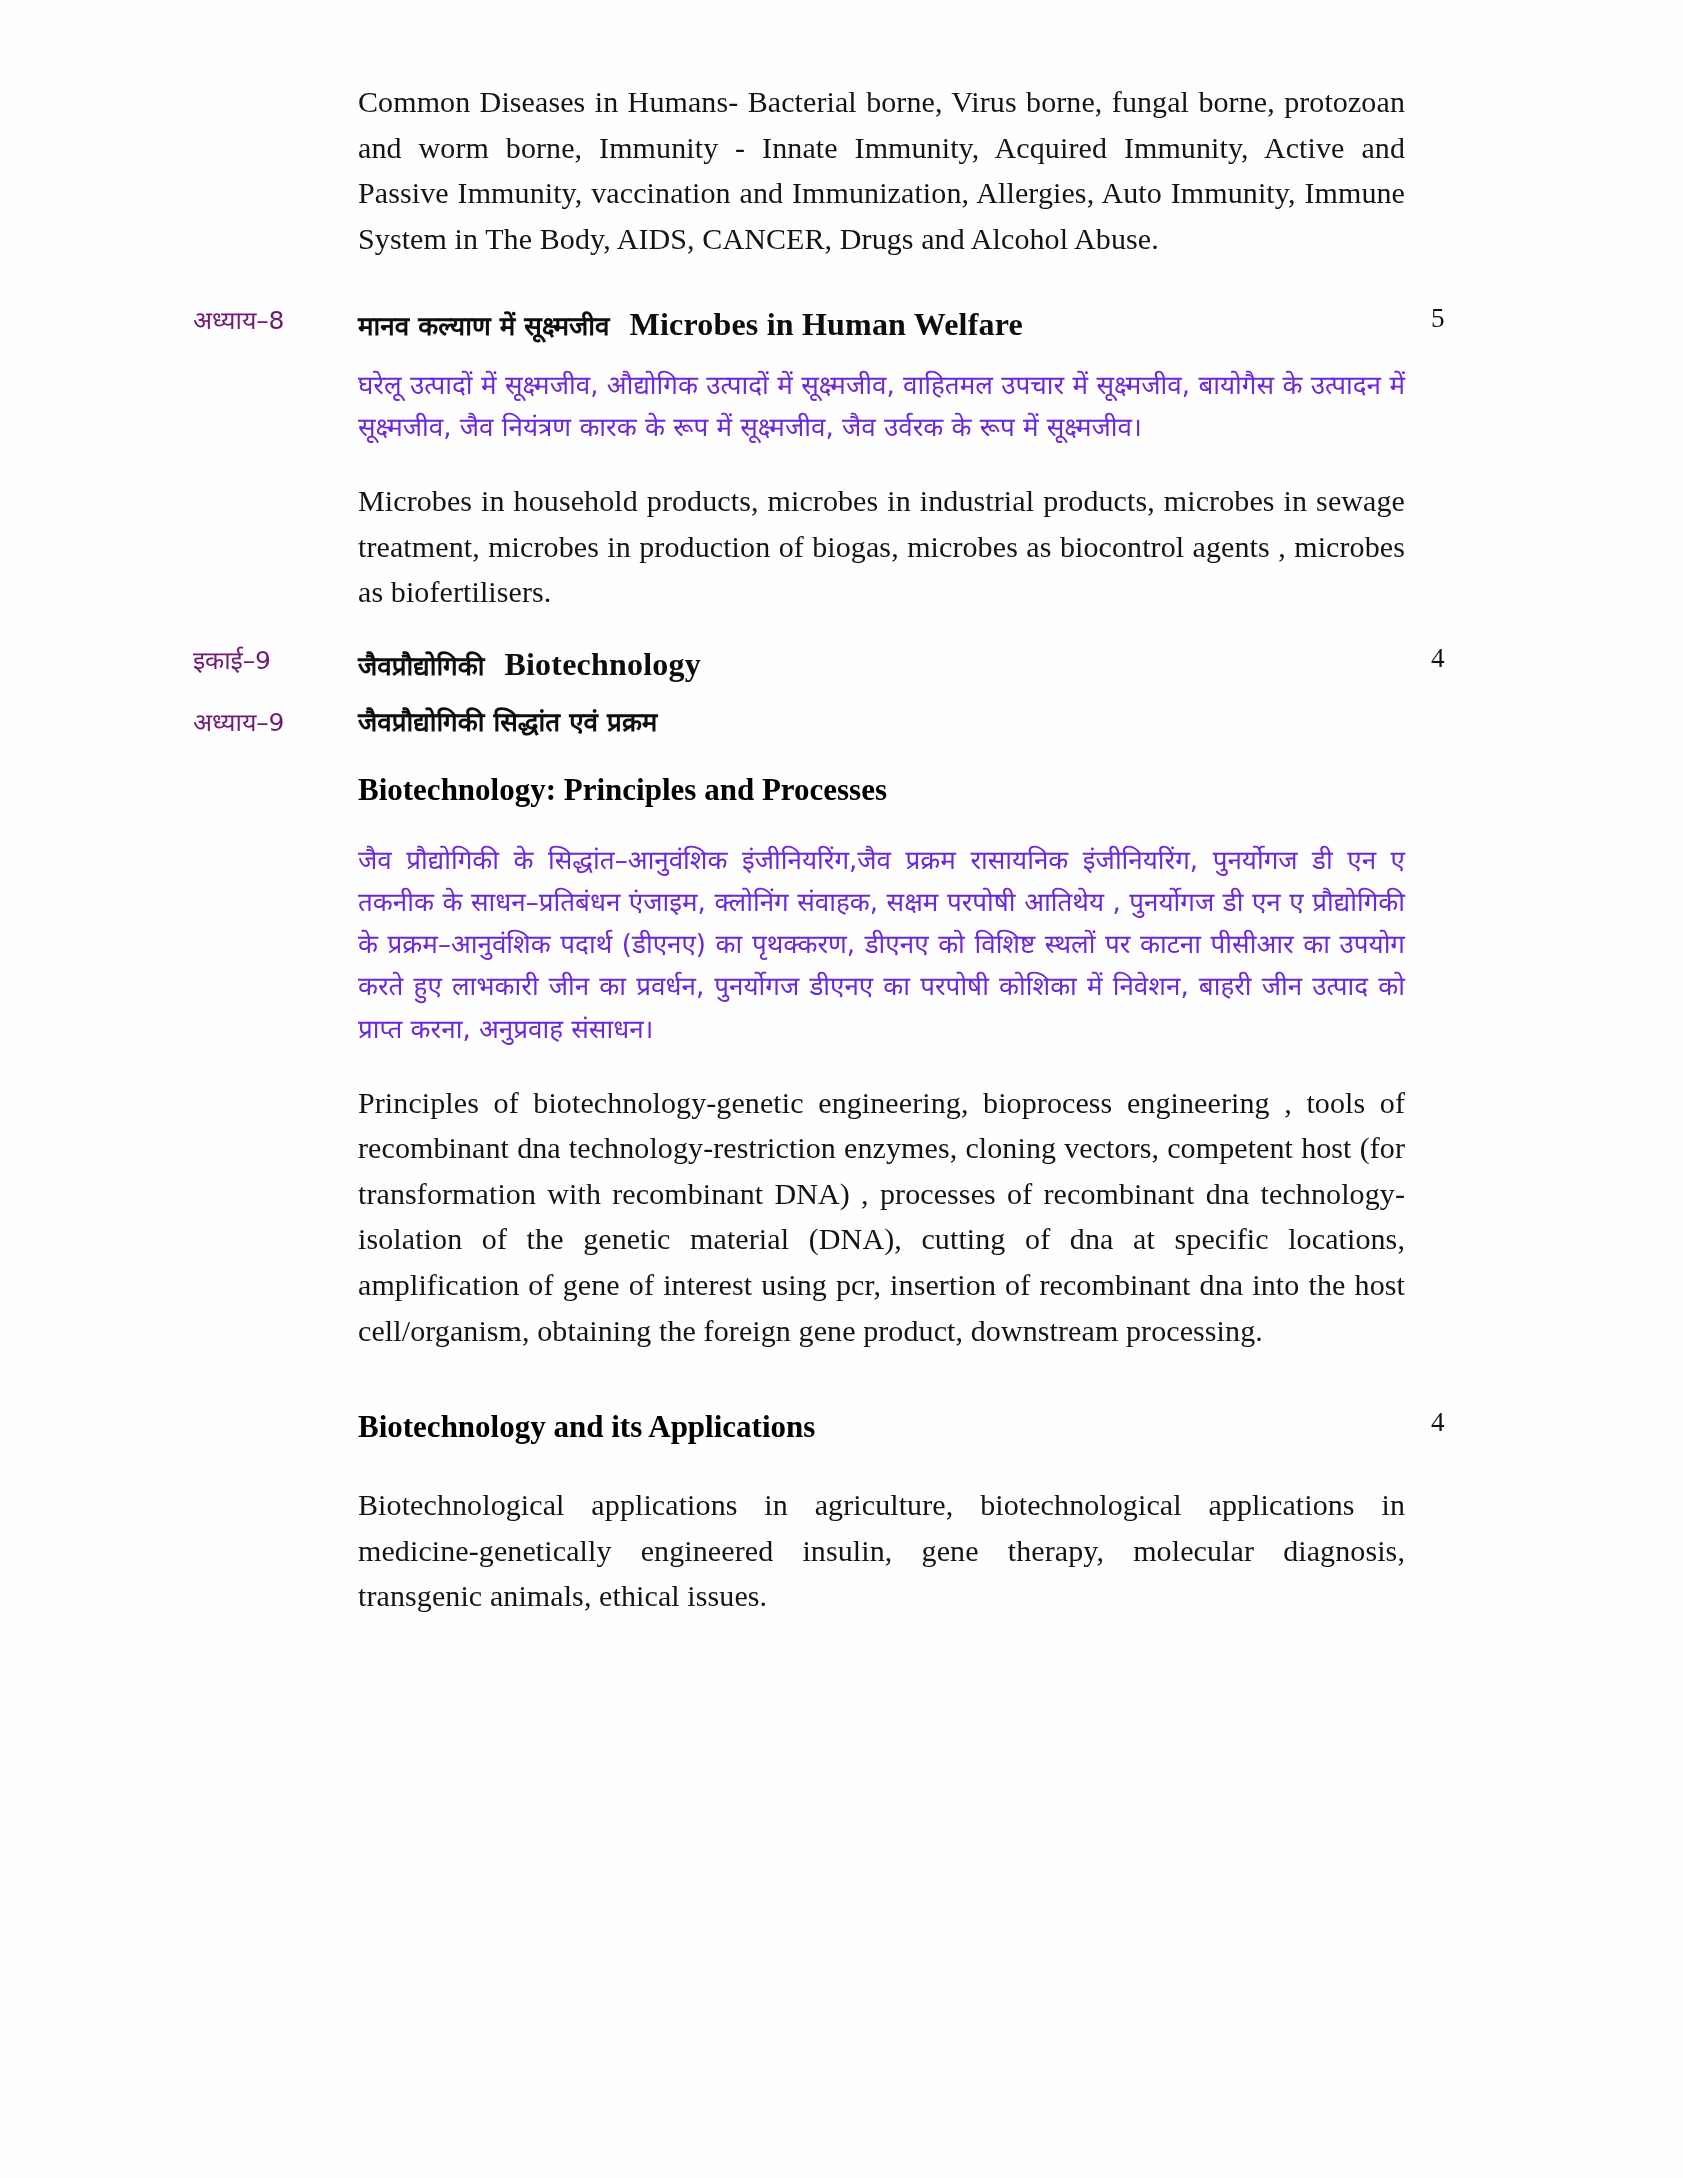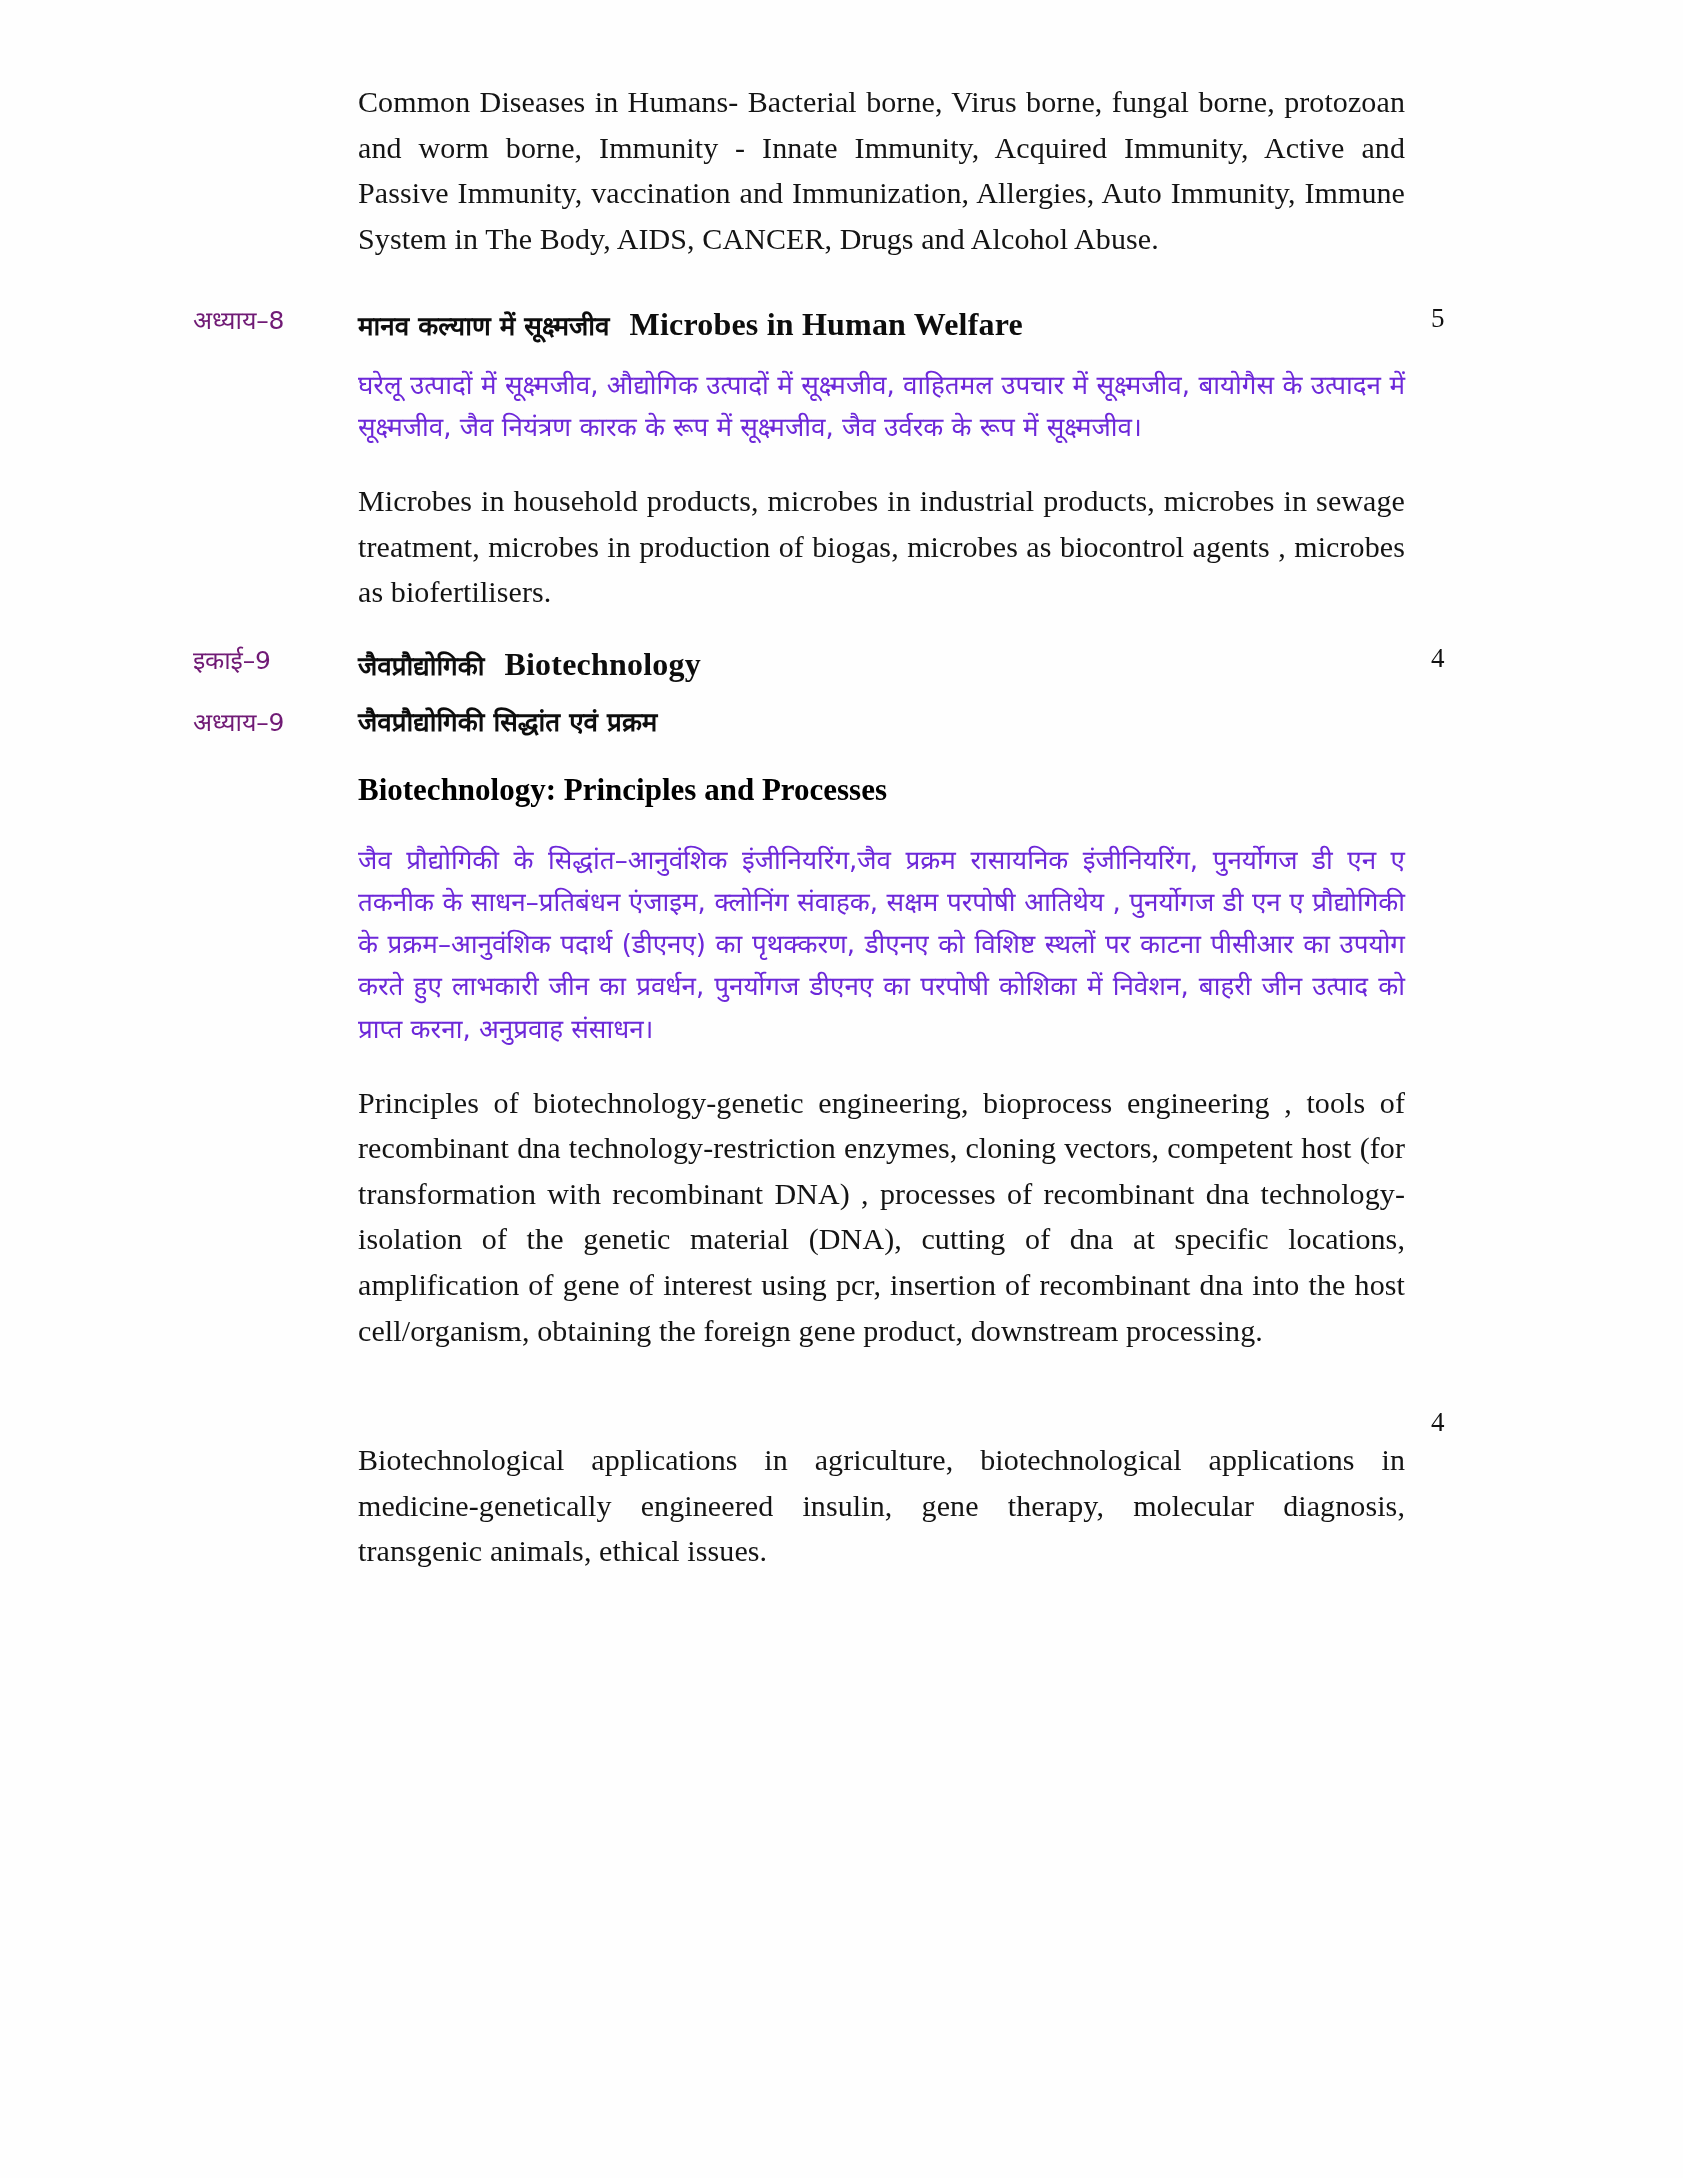--- a/index.html
+++ b/index.html
@@ -183,20 +183,21 @@
     </div>
 
     <div class="gap-m"></div>
 
 
     <div class="gap-m"></div>
 
     <div class="row">
       <div class="label-col"></div>
       <div class="body-col">
+        <p class="head-en-block">Biotechnology and its Applications</p>
         <div class="gap-s"></div>
         <div class="gap-s"></div>
         <p class="p-en last">Biotechnological applications in agriculture, biotechnological applications in medicine-genetically engineered insulin, gene therapy, molecular diagnosis, transgenic animals, ethical issues.</p>
       </div>
       <div class="marks-col">4</div>
     </div>
 
   </div>
 </div>
 

